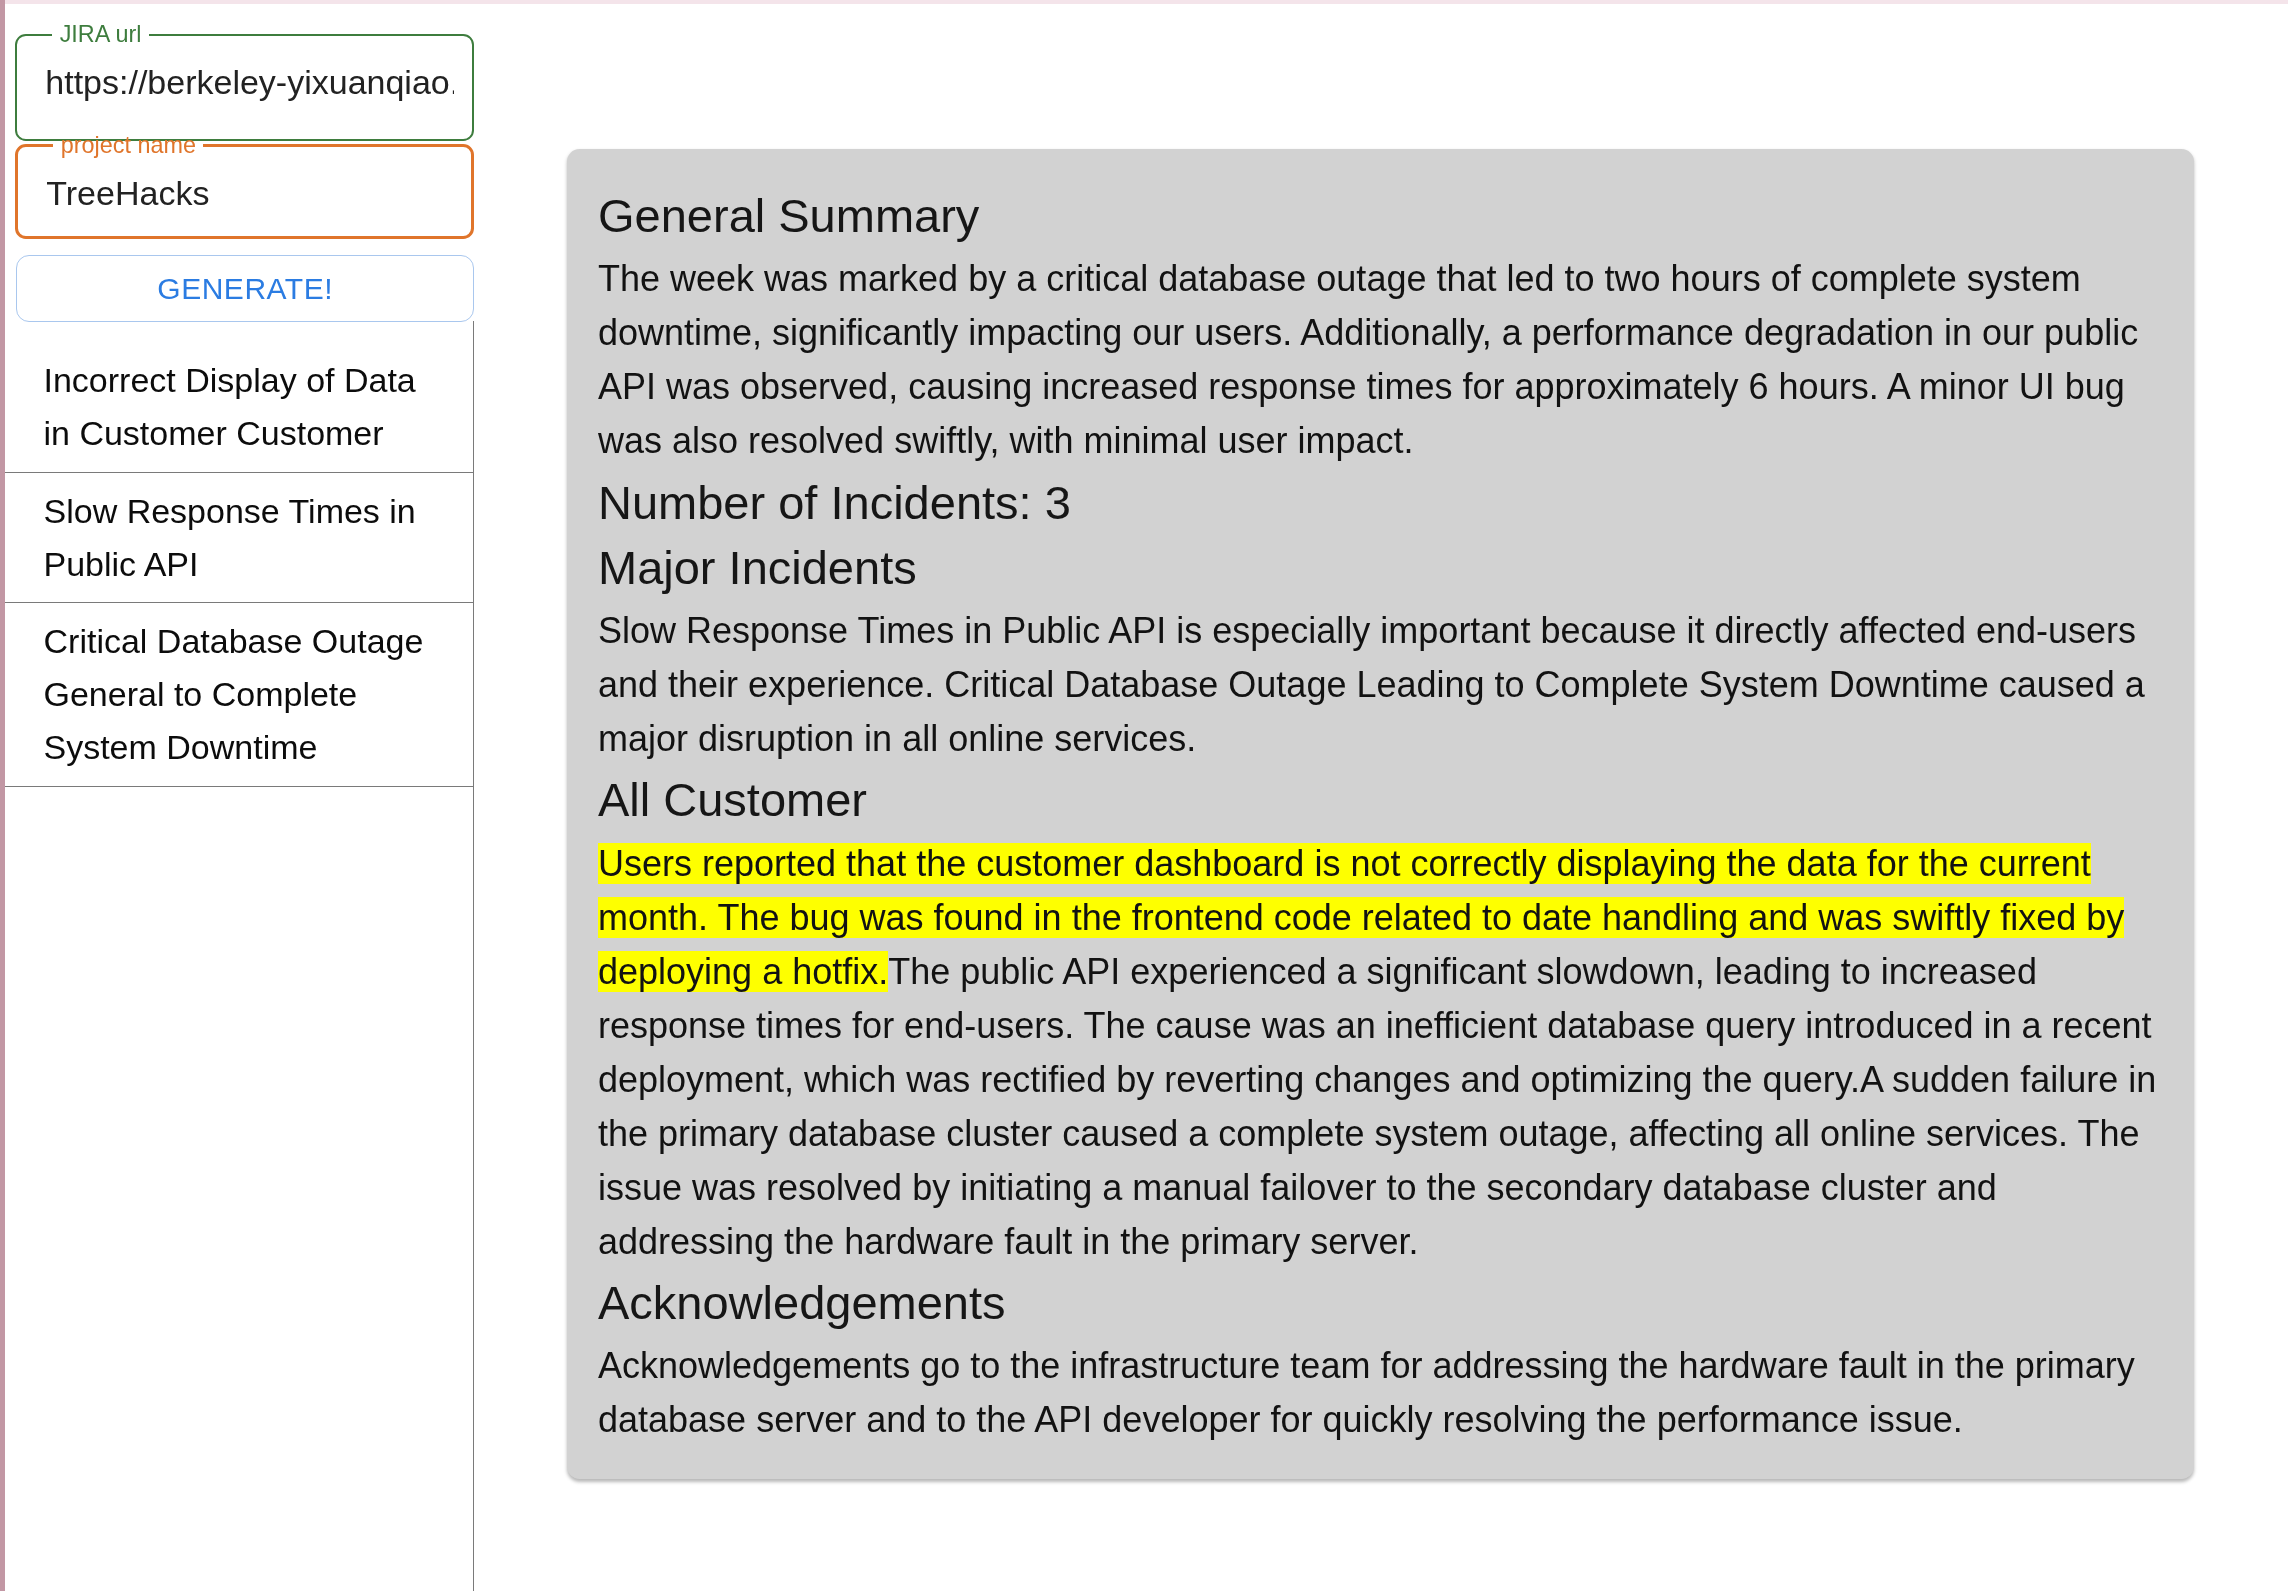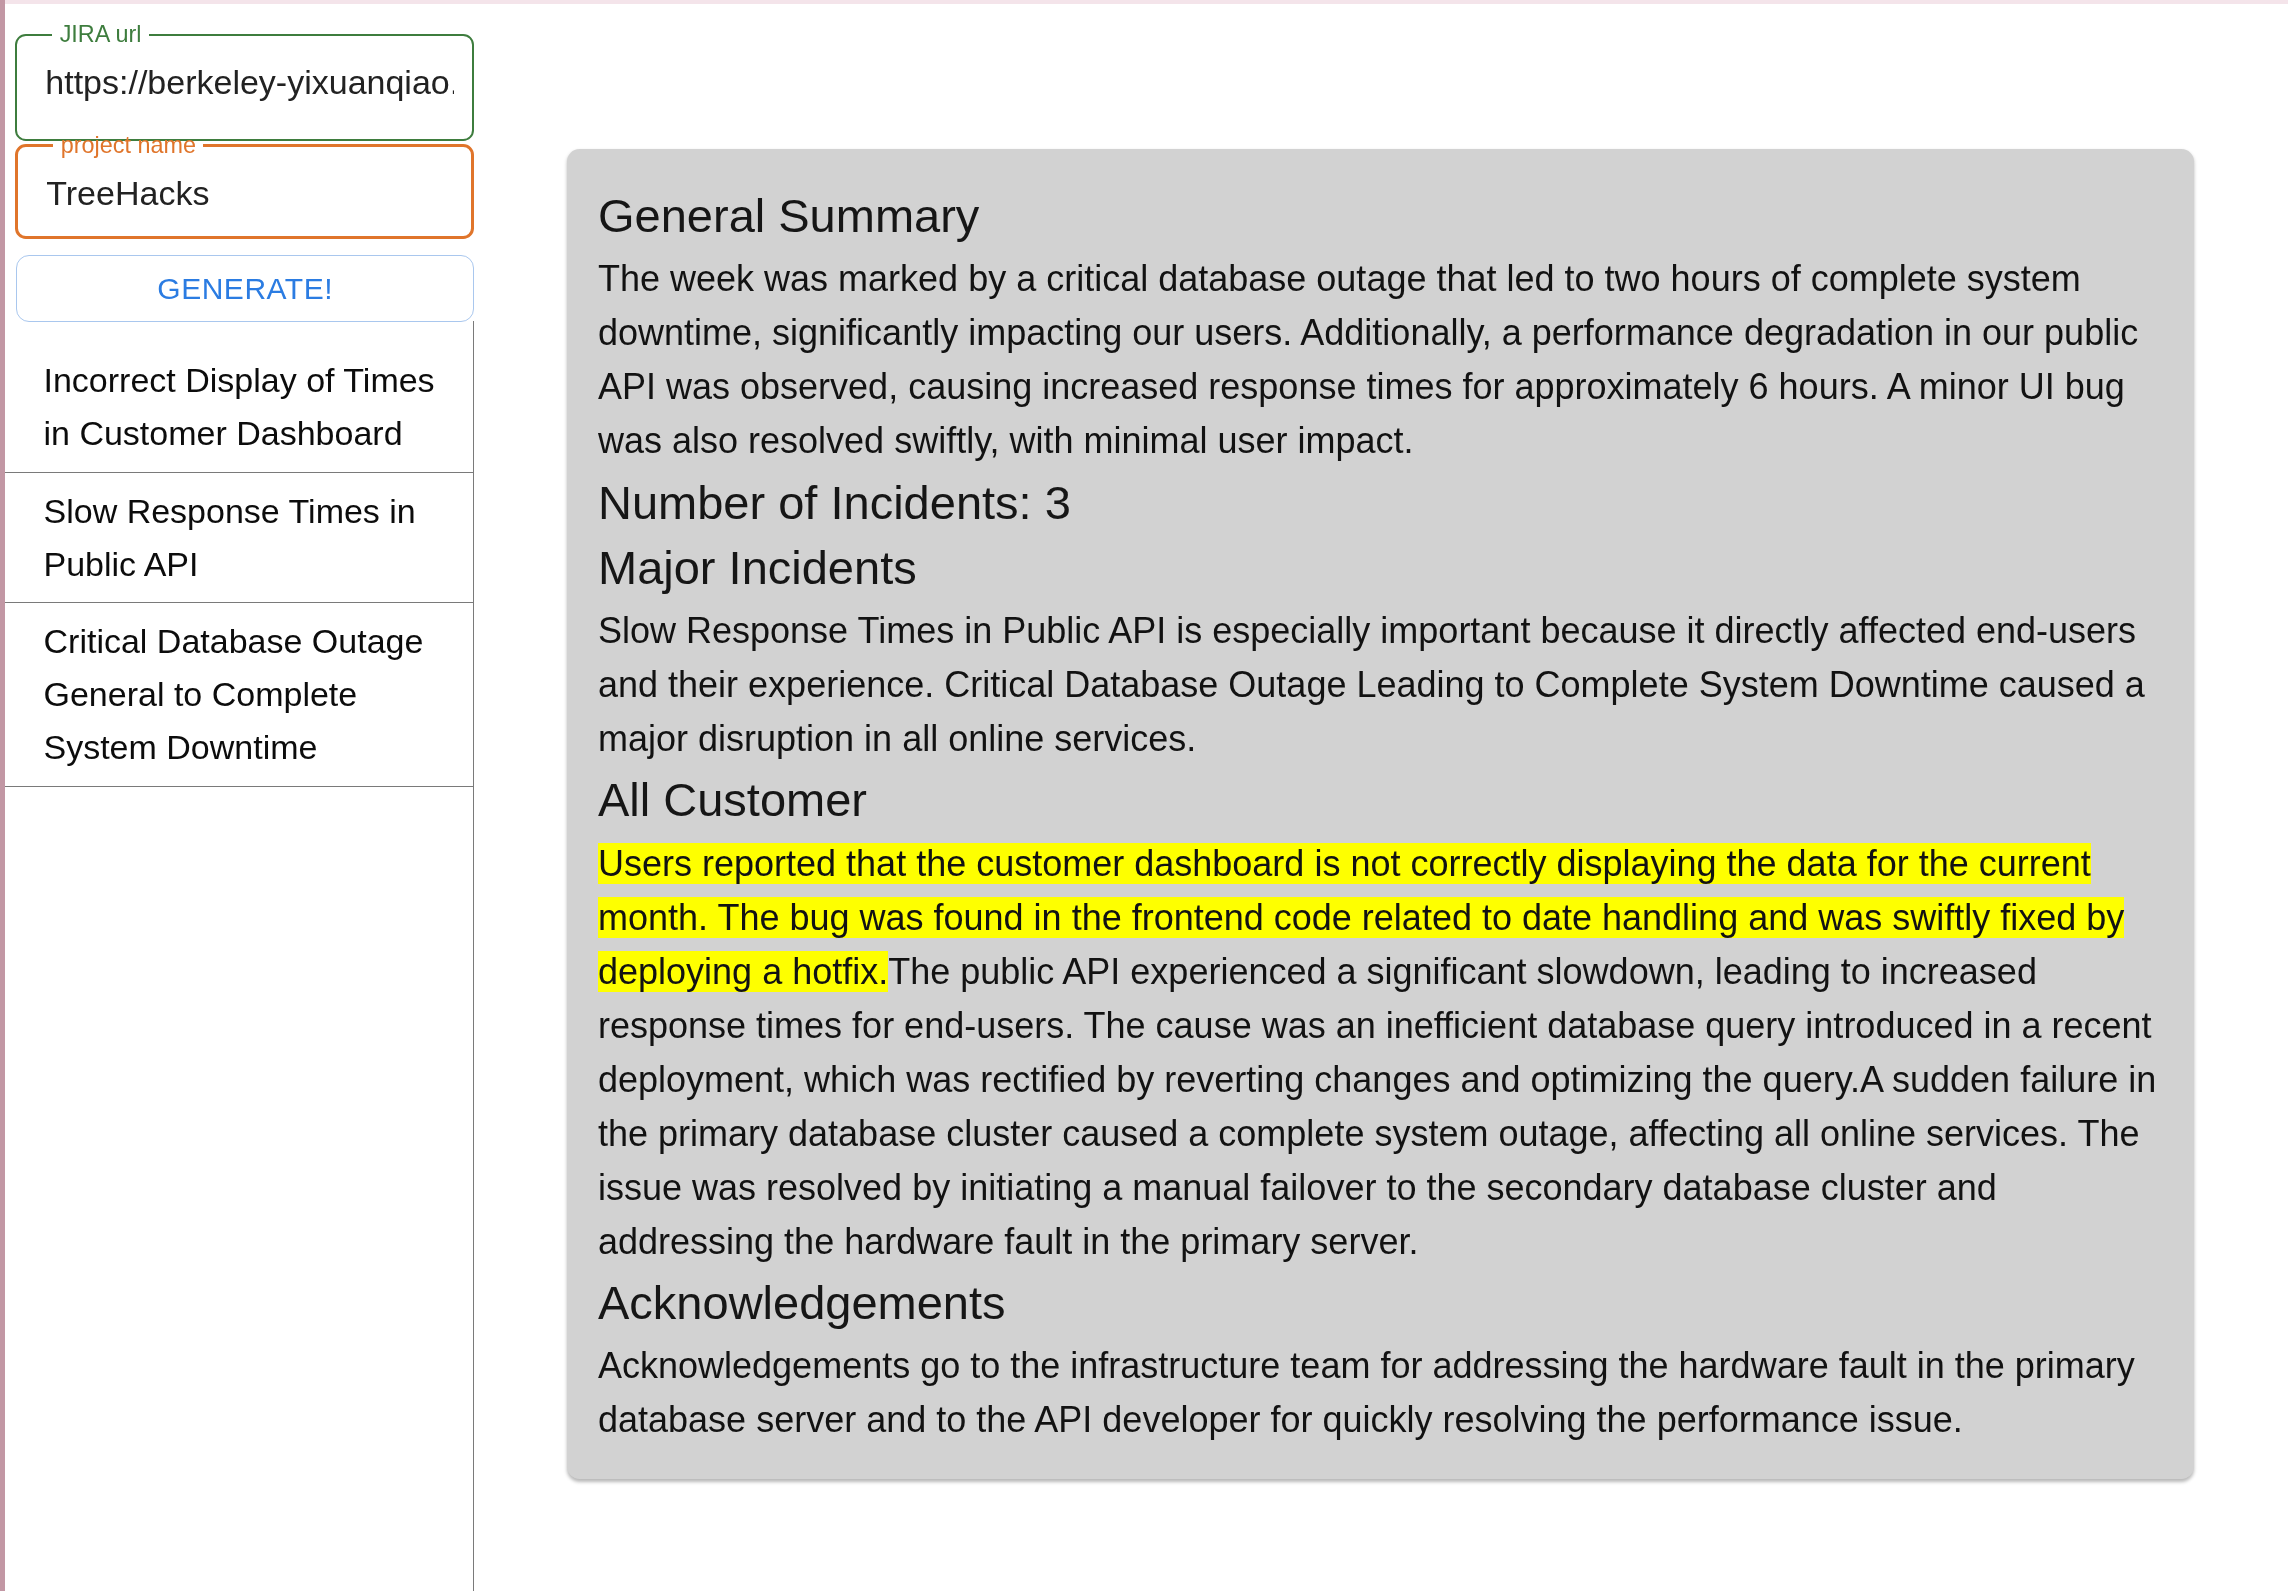--- a/index.html
+++ b/index.html
@@ -99,21 +99,21 @@
   </fieldset>
 
   <fieldset class="outlined project">
     <legend>project name</legend>
     <input type="text" value="TreeHacks" style="">
   </fieldset>
 
   <button class="generate-btn">GENERATE!</button>
 
   <ul class="incident-list">
-    <li>Incorrect Display of Times in Customer Dashboard</li>
+    <li>Incorrect Display of Data in Customer Customer</li>
     <li>Slow Response Times in Public API</li>
     <li>Critical Database Outage General to Complete System Downtime</li>
   </ul>
 
 </div>
 
 <div class="report-panel">
 
   <h2>General Summary</h2>
   <p>The week was marked by a critical database outage that led to two hours of complete system downtime, significantly impacting our users. Additionally, a performance degradation in our public API was observed, causing increased response times for approximately 6 hours. A minor UI bug was also resolved swiftly, with minimal user impact.</p>

